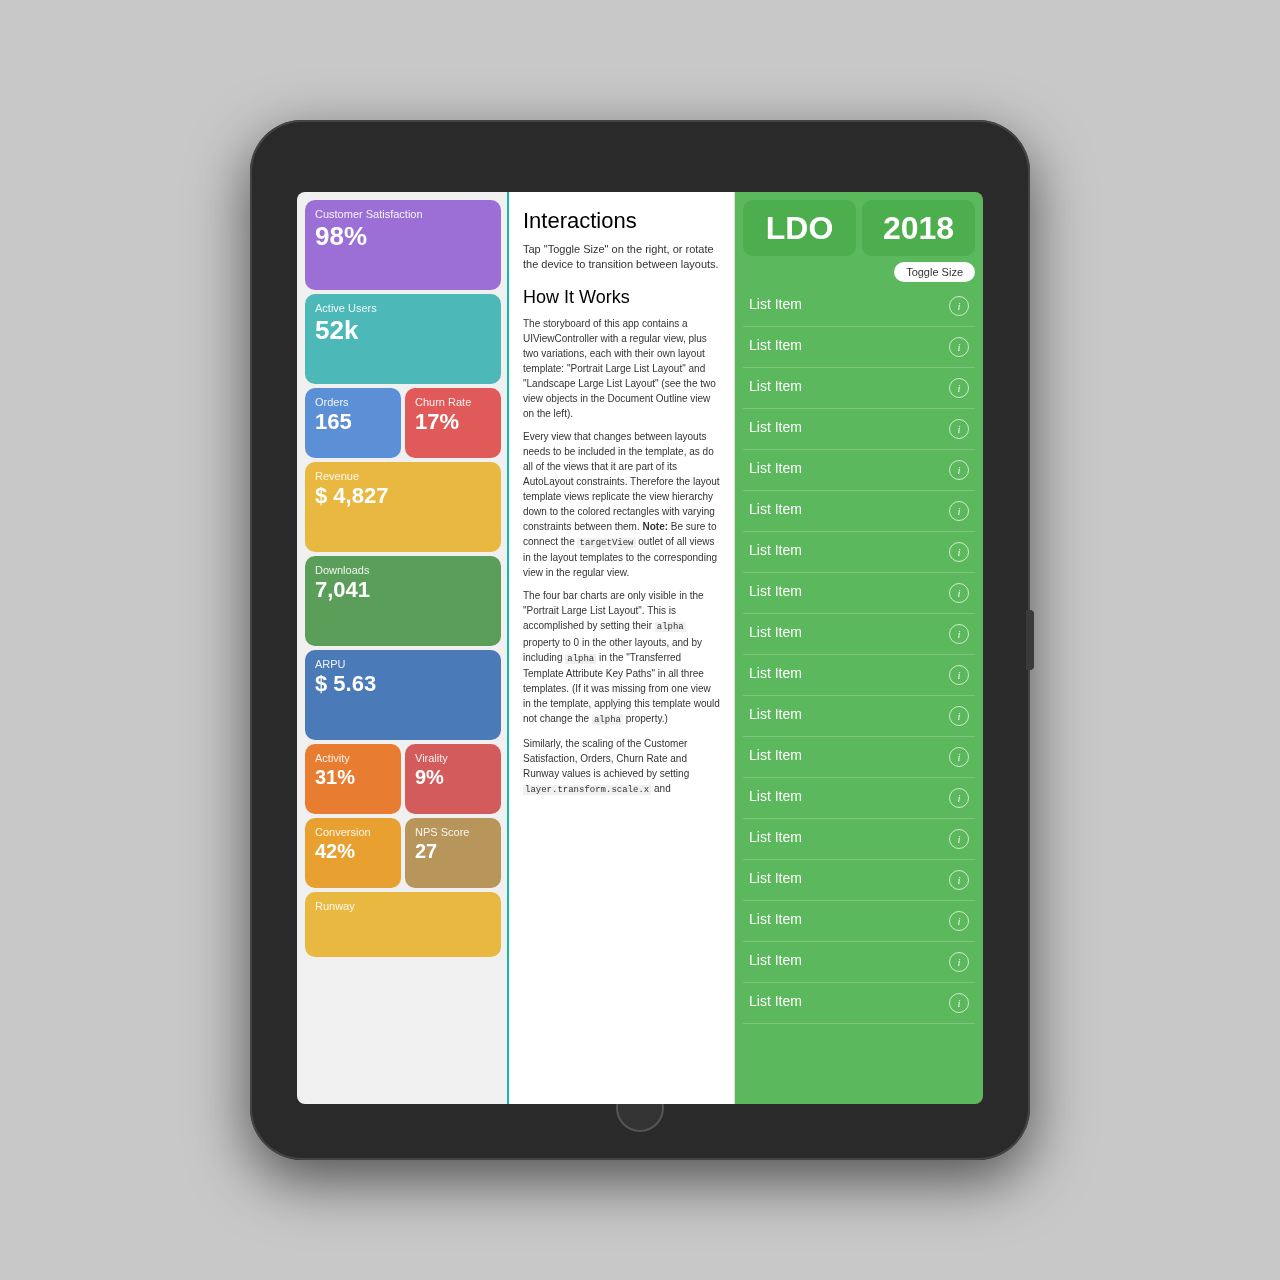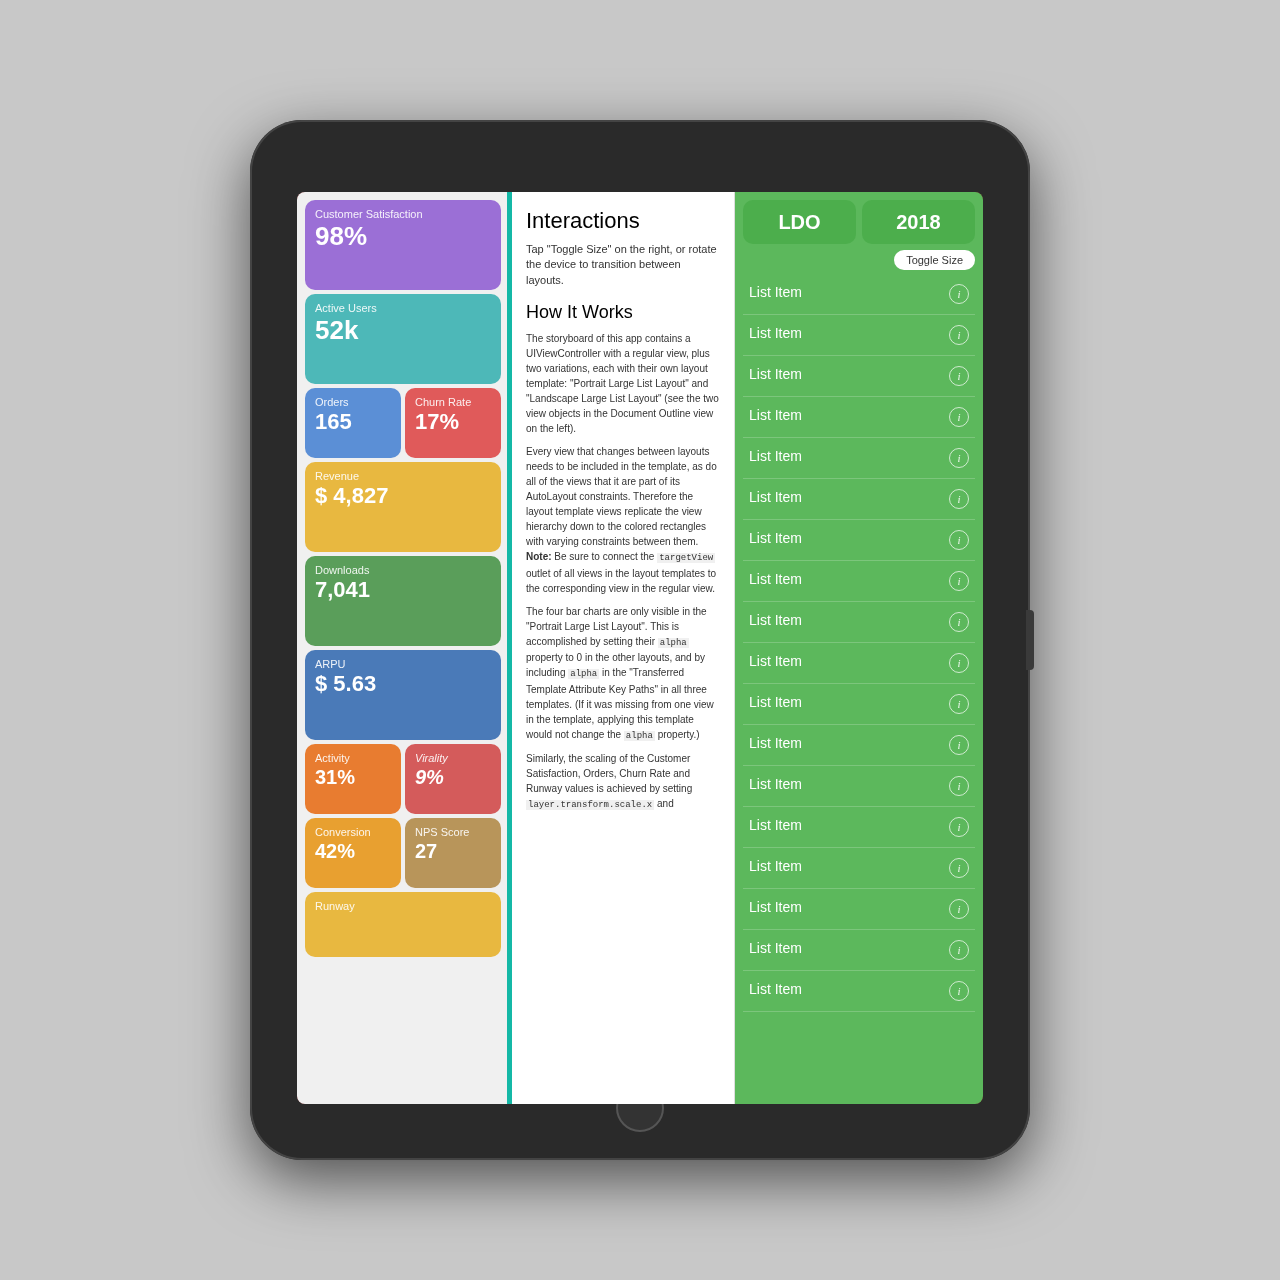--- a/index.html
+++ b/index.html
@@ -111,21 +111,21 @@
     .card-red { background: #e05a5a; }
     .card-yellow { background: #e8b840; }
     .card-green-dark { background: #5a9e5a; }
     .card-blue-dark { background: #4a7ab8; }
 
     
     .middle-panel {
       width: 228px;
       height: 100%;
       background: #ffffff;
-      border-left: 5px solid #14b8a6;
+      border-left: 2px solid #14b8a6;
       border-right: 1px solid #ddd;
       overflow-y: auto;
       padding: 16px 14px;
       flex-shrink: 0;
     }
 
     .interactions-title {
       font-size: 22px;
       font-weight: 400;
       color: #000;
@@ -176,21 +176,21 @@
       display: flex;
       gap: 6px;
       padding: 8px 8px 0 8px;
       flex-shrink: 0;
     }
 
     .header-badge {
       background: #4cae4c;
       border-radius: 10px;
       color: white;
-      font-size: 20px;
+      font-size: 32px;
       font-weight: 700;
       padding: 12px 16px;
       flex: 1;
       text-align: center;
       line-height: 1;
     }
 
     .toggle-bar {
       display: flex;
       justify-content: flex-end;
@@ -289,21 +289,21 @@
       <div class="metric-card card-blue-dark large" style="background:#4a7ab8;">
         <div class="label">ARPU</div>
         <div class="value" style="font-size:22px;">$ 5.63</div>
       </div>
 
       <div class="metric-row">
         <div class="metric-card medium" style="background:#e87c30;">
           <div class="label">Activity</div>
           <div class="value" style="font-size:20px;">31%</div>
         </div>
-        <div class="metric-card medium" style="background:#d45b5b;font-style:italic;">
+        <div class="metric-card medium" style="background:#d45b5b;">
           <div class="label">Virality</div>
           <div class="value" style="font-size:20px;">9%</div>
         </div>
       </div>
 
       <div class="metric-row">
         <div class="metric-card medium" style="background:#e8a030;">
           <div class="label">Conversion</div>
           <div class="value" style="font-size:20px;">42%</div>
         </div>

